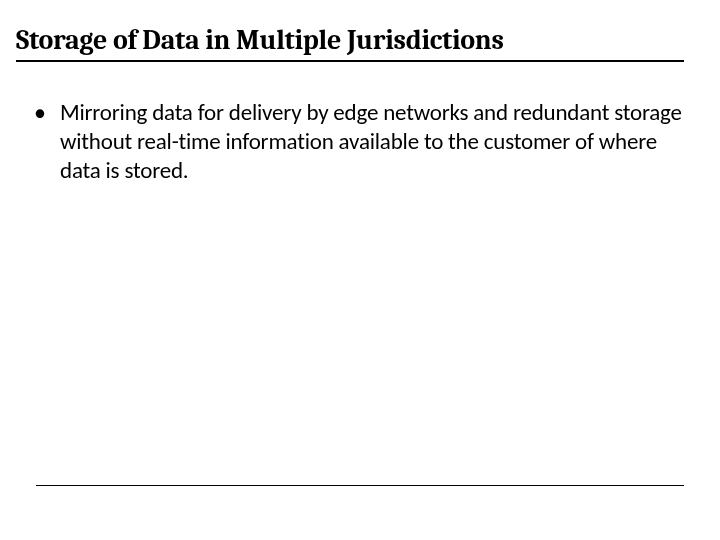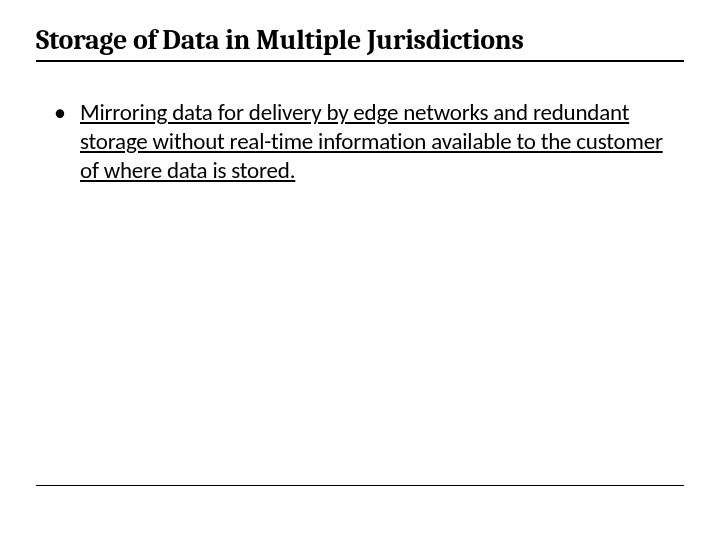--- a/index.html
+++ b/index.html
@@ -11,40 +11,39 @@
       width: 720px;
       height: 540px;
       background: #ffffff;
       font-family: Cambria, Georgia, "Times New Roman", serif;
       position: relative;
       overflow: hidden;
     }
     .slide {
       width: 100%;
       height: 100%;
-      padding: 24px 36px 40px 36px;
+      padding: 24px 36px 40px 16px;
       position: relative;
     }
     .title-block {
       border-bottom: 2px solid #000;
       padding-bottom: 4px;
       margin-bottom: 36px;
     }
     .title {
       font-size: 28px;
       font-weight: 700;
       color: #000;
       letter-spacing: -0.3px;
     }
     .content {
       padding-left: 14px;
     }
     .bullet-list {
       list-style: none;
-      text-decoration: underline;
     }
     .bullet-item {
       position: relative;
       padding-left: 30px;
       font-size: 23px;
       line-height: 1.25;
       color: #000;
       font-family: "Segoe UI", Calibri, Arial, sans-serif;
       letter-spacing: -0.2px;
     }

